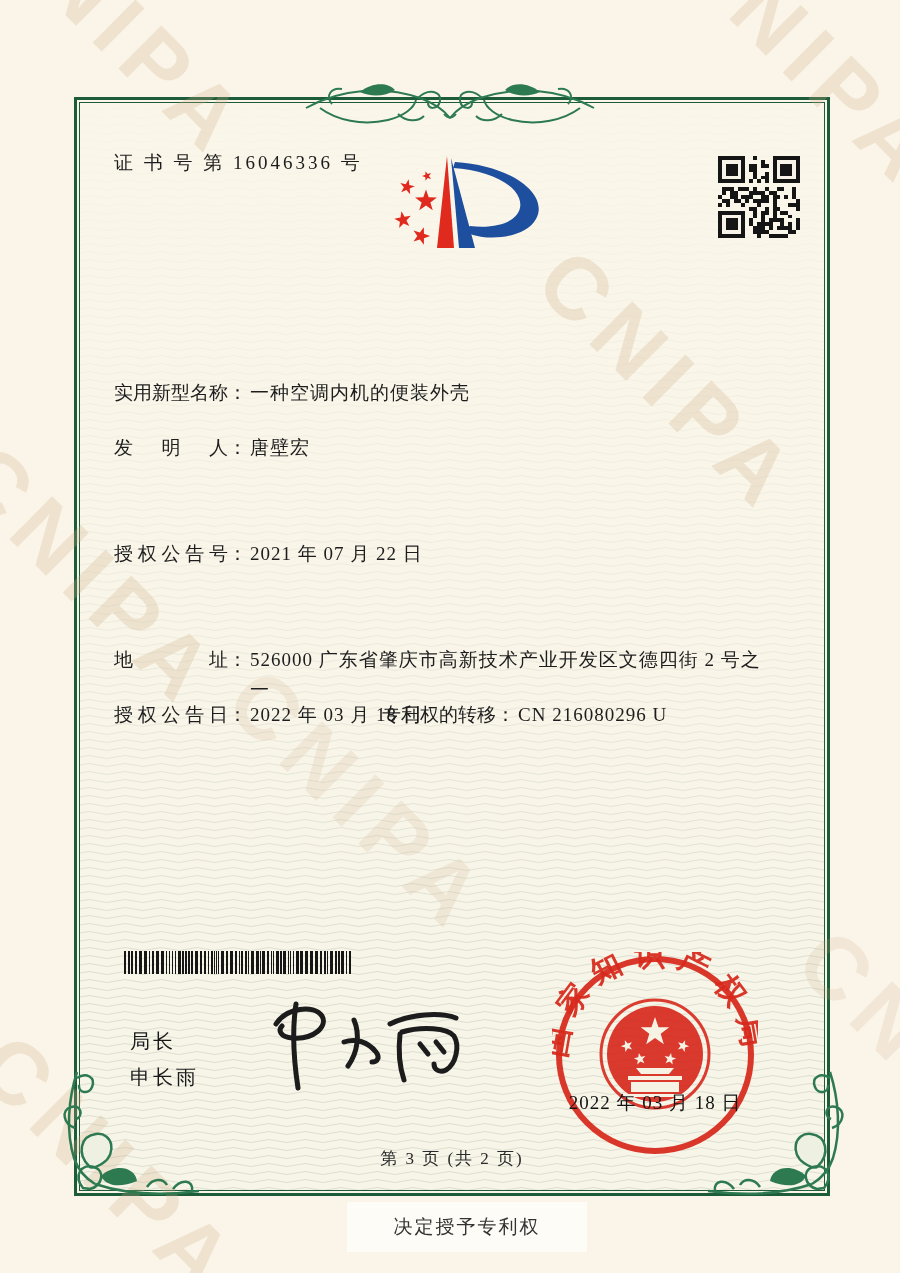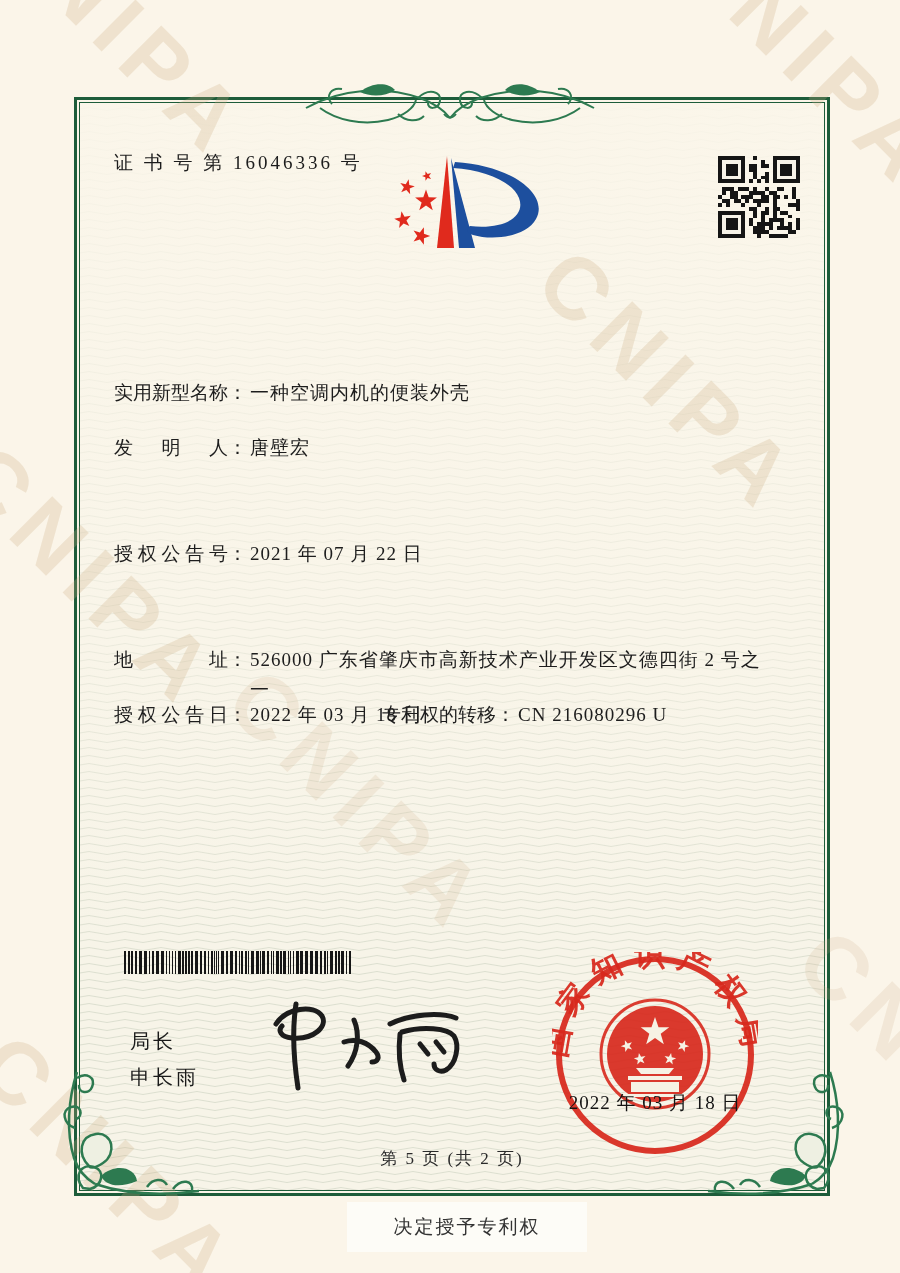--- a/index.html
+++ b/index.html
@@ -396,17 +396,17 @@
             <path d="M-19,14 L19,14 L14,20 L-14,20 Z"></path>
             <path d="M-27,22 L27,22 L27,26 L-27,26 Z"></path>
             <path d="M-24,28 L24,28 L24,38 L-24,38 Z"></path>
             <rect x="-30" y="40" width="60" height="3"></rect>
           </g>
         </g>
       </svg>
       <div class="seal-date">2022 年 03 月 18 日</div>
     </div>
 
-    <div class="footer">第 5 页 (共 2 页)</div>
+    <div class="footer">第 3 页 (共 2 页)</div>
 
     <div class="cont-box">决定授予专利权</div>
   </div>
 </div>
 
 </body></html>

